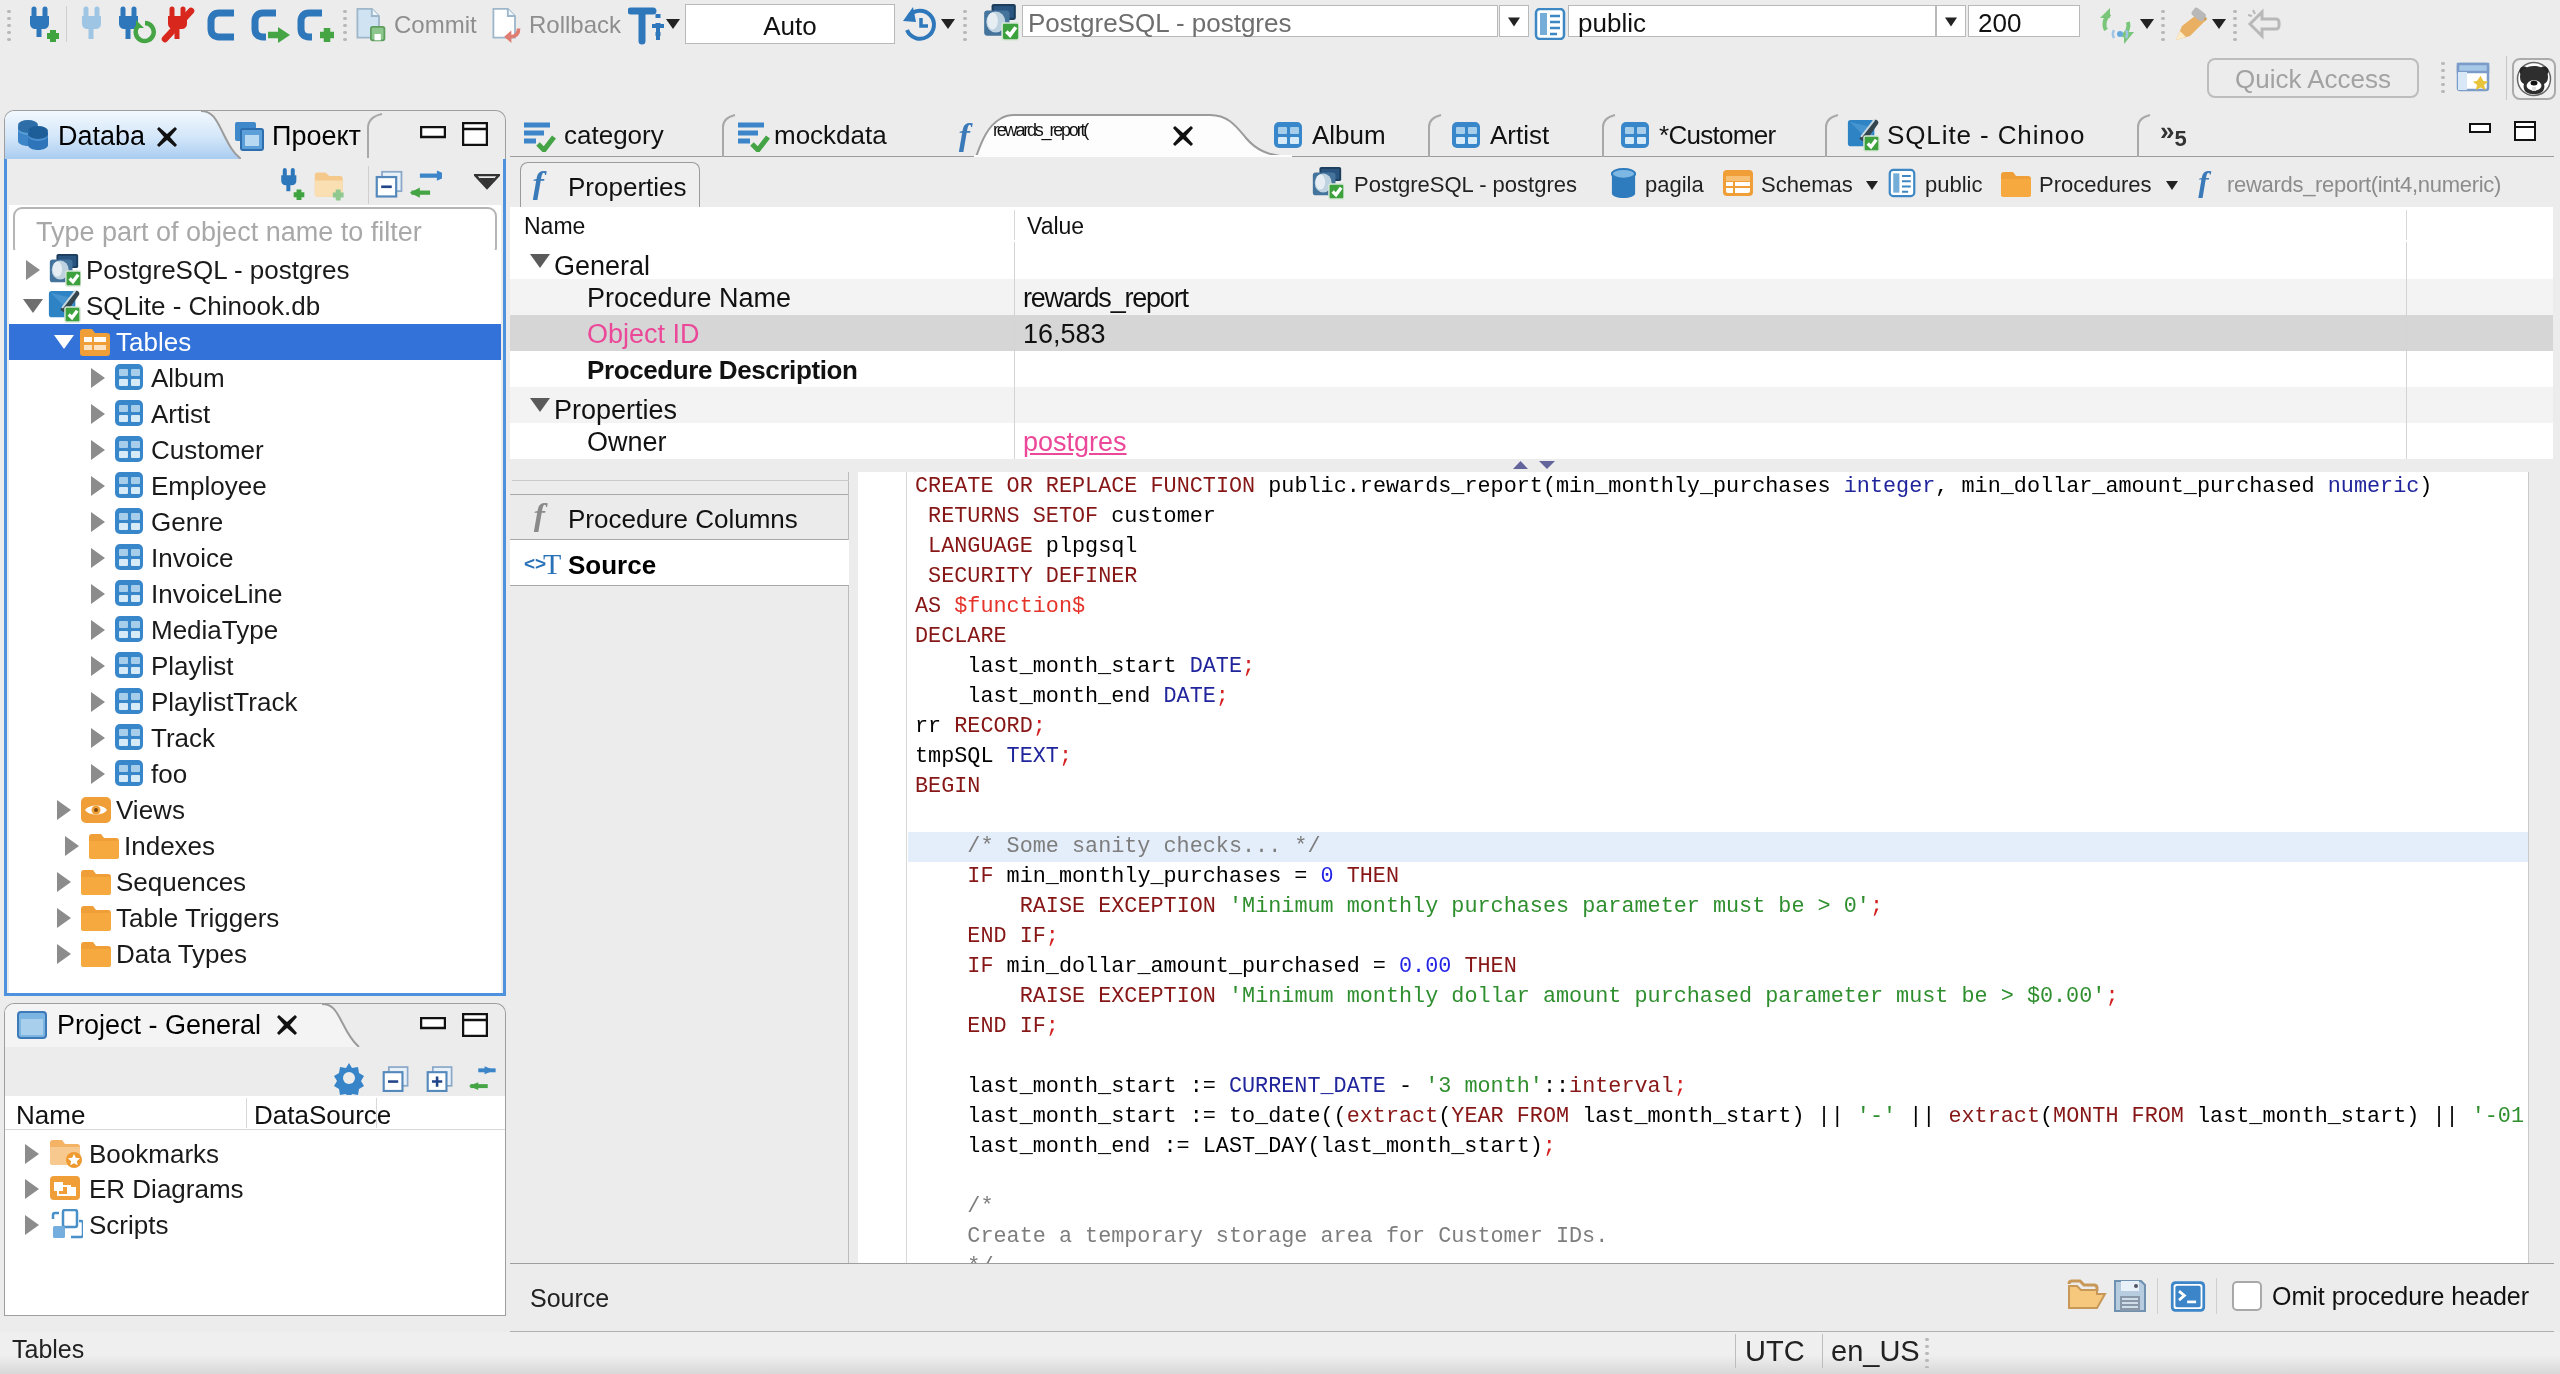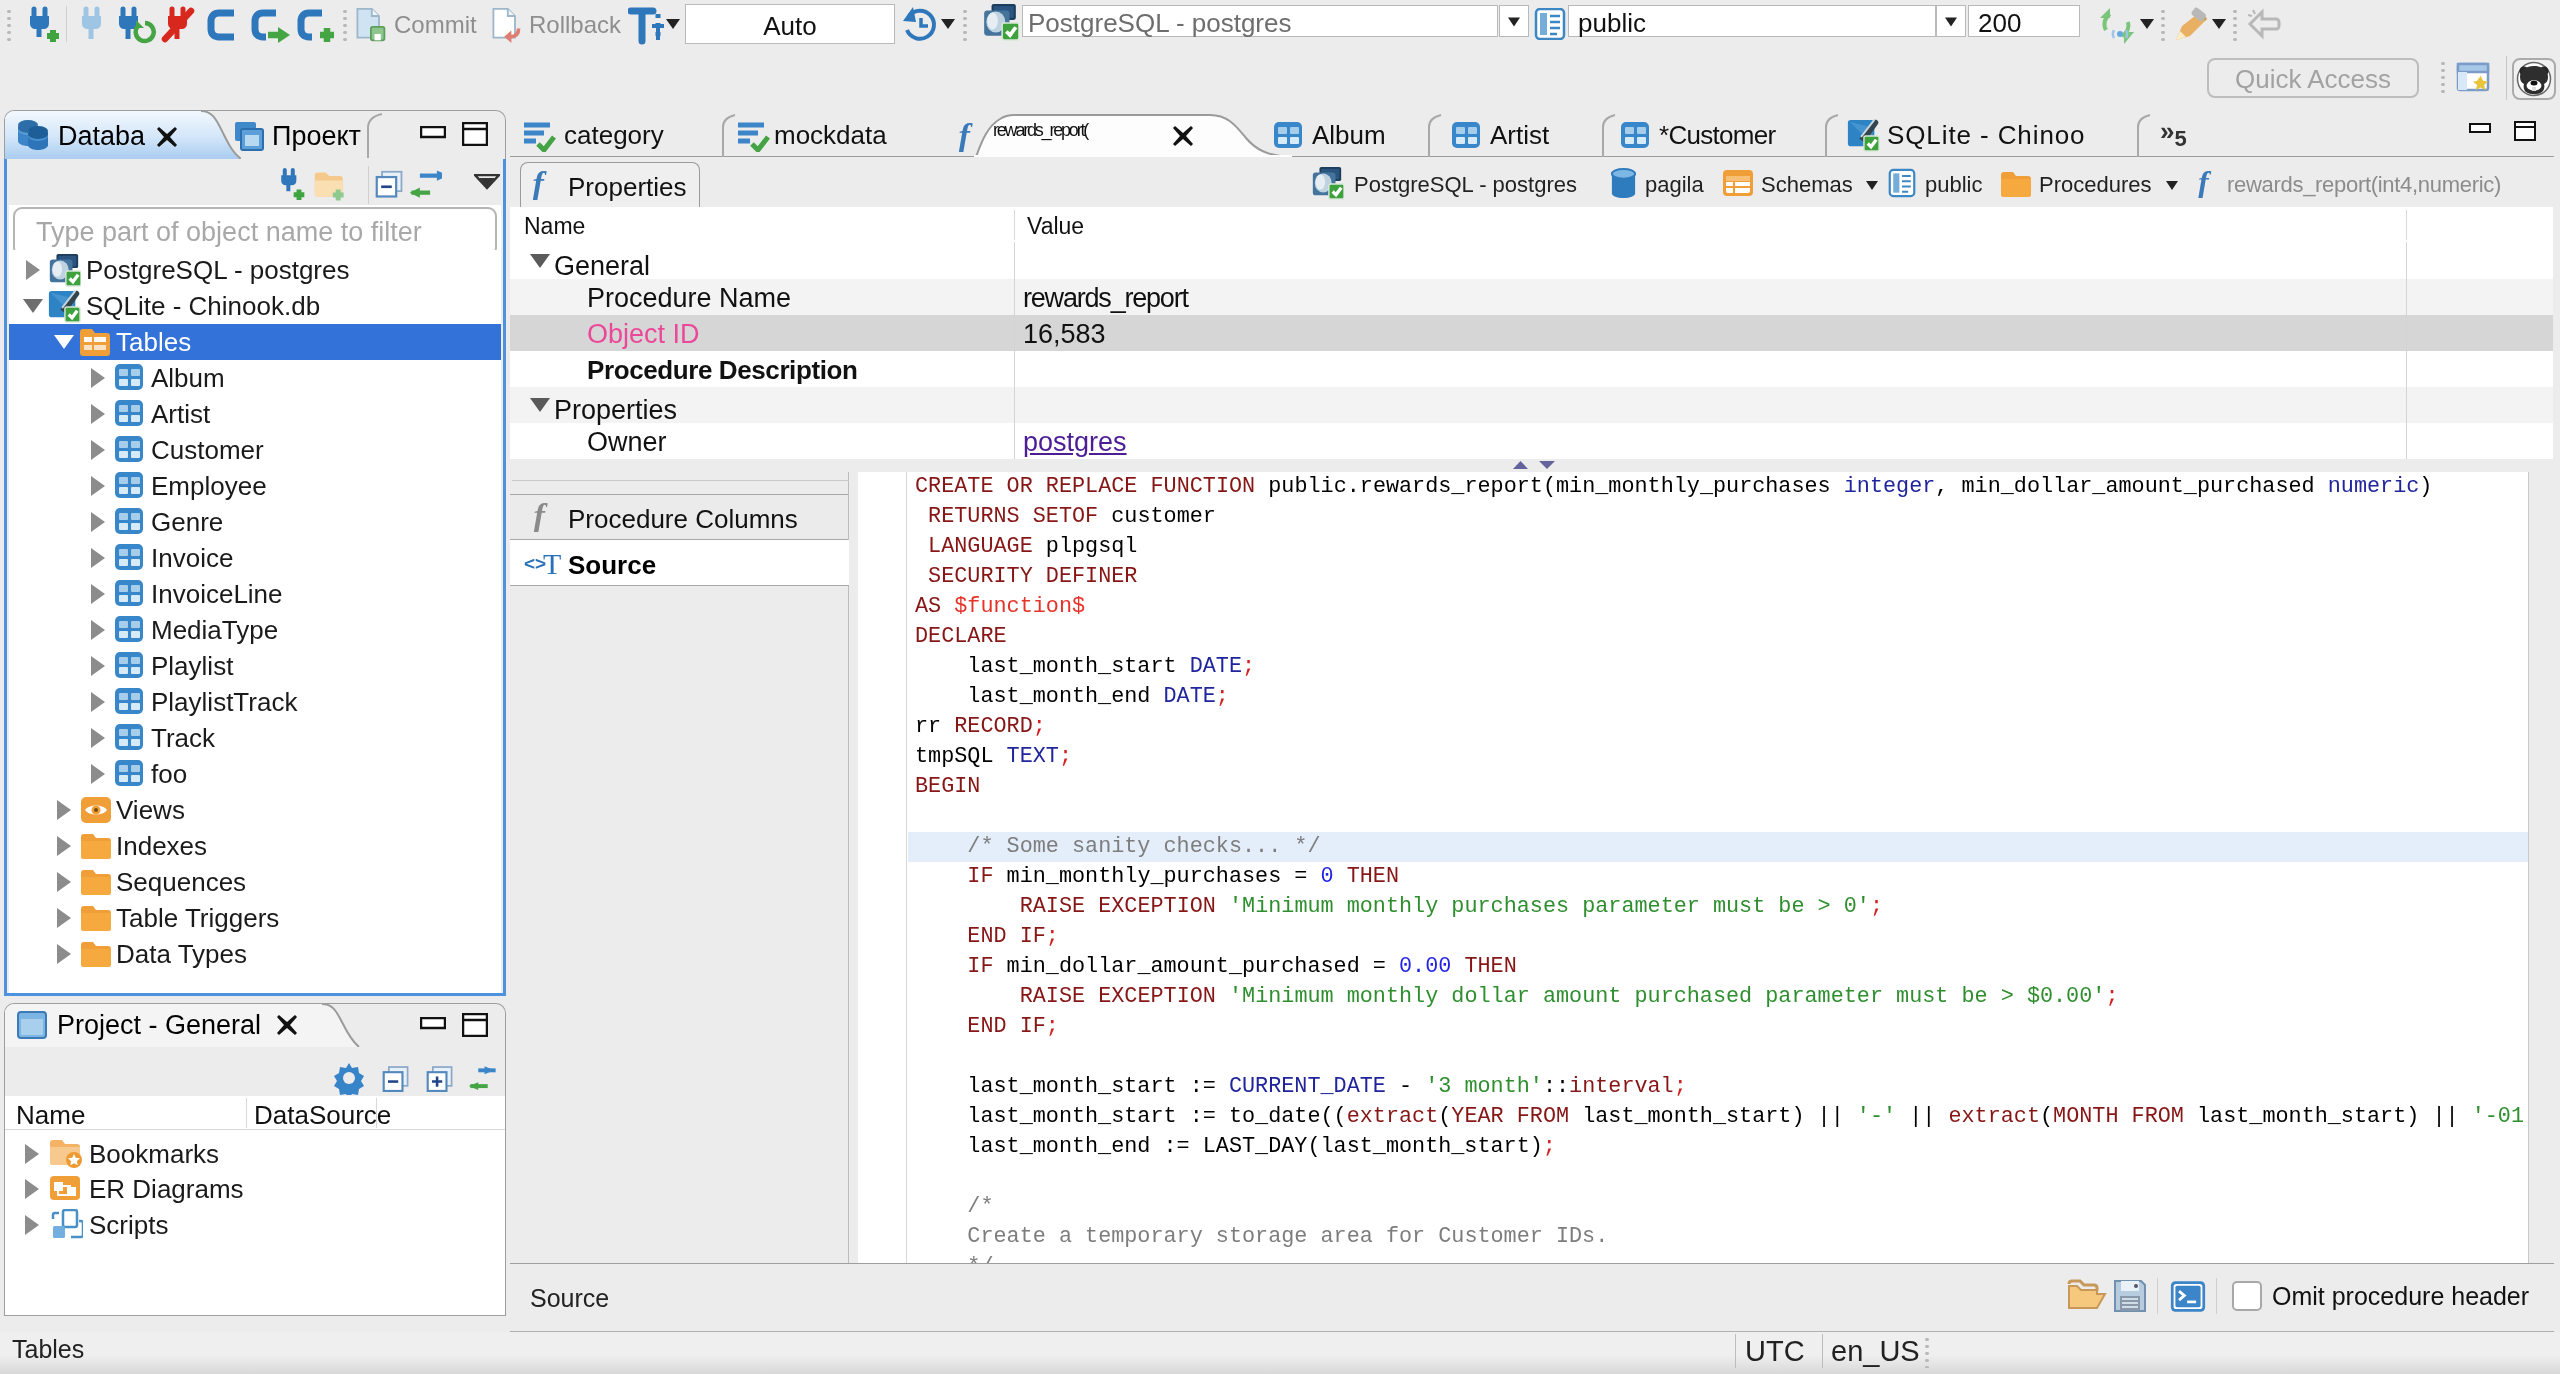--- a/index.html
+++ b/index.html
@@ -459,21 +459,21 @@
         </svg>
         <div class="abs" style="left:142px;top:3px;">foo</div>
       </div>
   <div class="treerow" style="top:542px;">
         <div class="arrow-r" style="left:48px;top:8px;"></div>
         <svg class="abs" style="left:71px;top:3px" width="32" height="30">
           <use href="#eye"></use>
         </svg>
         <div class="abs" style="left:107px;top:3px;">Views</div>
       </div>
-  <div class="treerow" style="top:578px;">
+  <div class="treerow" style="top:578px;margin-left:8px;">
         <div class="arrow-r" style="left:48px;top:8px;"></div>
         <svg class="abs" style="left:71px;top:4px" width="32" height="28">
           <use href="#folder"></use>
         </svg>
         <div class="abs" style="left:107px;top:3px;">Indexes</div>
       </div>
   <div class="treerow" style="top:614px;">
         <div class="arrow-r" style="left:48px;top:8px;"></div>
         <svg class="abs" style="left:71px;top:4px" width="32" height="28">
           <use href="#folder"></use>
@@ -688,21 +688,21 @@
   <div class="arrow-d" style="left:20px;top:47px;border-top-color:#5a5a5a;"></div>
   <div class="abs" style="left:44px;top:44px;font-size:27px;color:#111;">General</div>
   <div class="abs" style="left:77px;top:76px;font-size:27px;color:#111;">Procedure Name</div>
   <div class="abs" style="left:513px;top:76px;font-size:27px;letter-spacing:-1.2px;color:#111;">rewards_report</div>
   <div class="abs" style="left:77px;top:112px;font-size:27px;color:#ec4899;">Object ID</div>
   <div class="abs" style="left:513px;top:112px;font-size:27px;color:#111;">16,583</div>
   <div class="abs" style="left:77px;top:148px;font-size:26px;color:#111;font-weight:bold;letter-spacing:-0.4px;">Procedure Description</div>
   <div class="arrow-d" style="left:20px;top:191px;border-top-color:#5a5a5a;"></div>
   <div class="abs" style="left:44px;top:188px;font-size:27px;color:#111;">Properties</div>
   <div class="abs" style="left:77px;top:220px;font-size:27px;color:#111;">Owner</div>
-  <div class="abs" style="left:513px;top:220px;font-size:27px;color:#4c1d95;text-decoration:underline;">postgres</div>
+  <div class="abs" style="left:513px;top:220px;font-size:27px;color:#ec4899;text-decoration:underline;">postgres</div>
  </div>
 
  <svg class="abs" style="left:1003px;top:351px;" width="15" height="8" viewBox="0 0 15 8">
       <path d="M7.5 0 15 8H0z" fill="#64649c"></path>
     </svg>
  <svg class="abs" style="left:1029px;top:351px;" width="16" height="8" viewBox="0 0 16 8">
       <path d="M0 0h16L8 8z" fill="#64649c"></path>
     </svg>
 
  <div class="abs" style="left:0;top:362px;width:339px;height:791px;background:#ececec;border-right:1px solid #bdbdbd;box-sizing:border-box;"></div>

